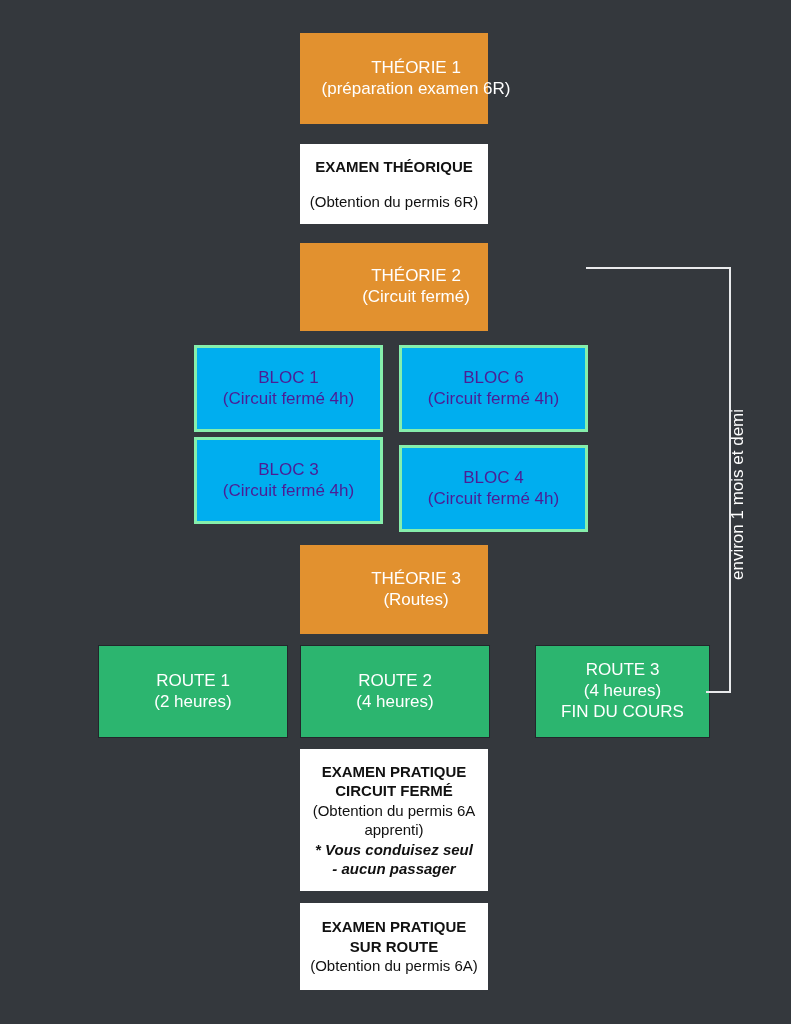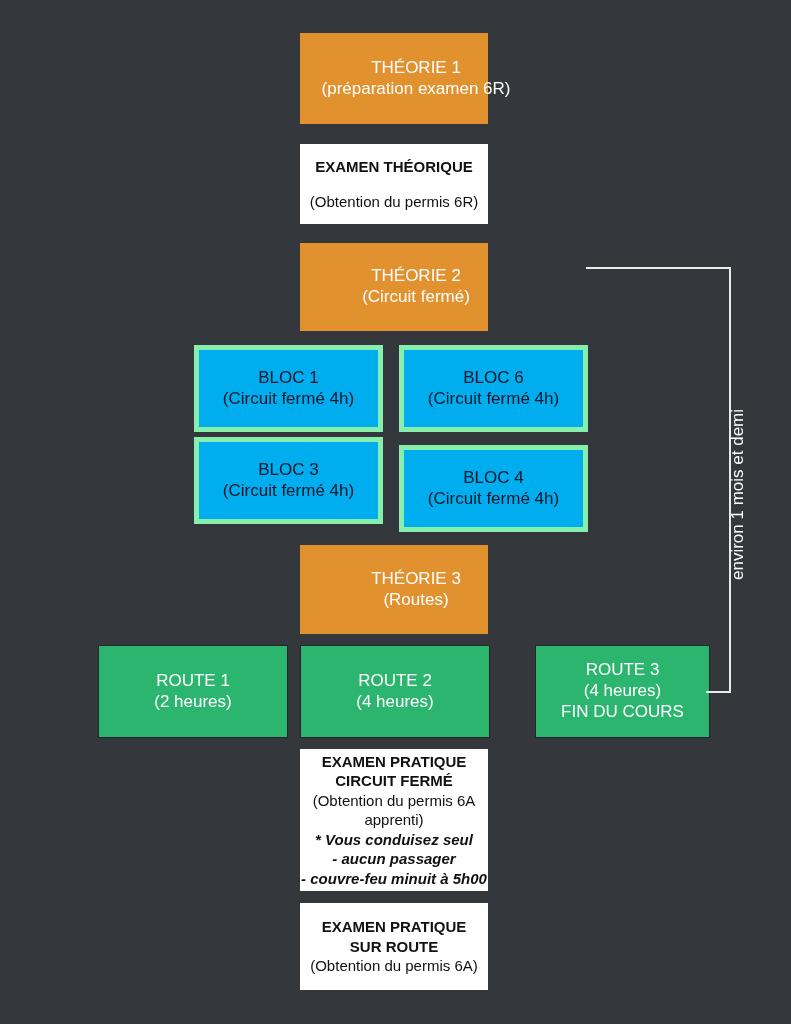--- a/index.html
+++ b/index.html
@@ -34,23 +34,23 @@
     white-space: nowrap;
   }
   .box-orange {
     background: #e2912f;
     color: #ffffff;
     font-size: 17px;
     padding-left: 44px;
   }
   .box-blue {
     background: #00aeef;
-    color: #0f172a;
+    color: #4c1d95;
     font-size: 17px;
-    border: 5px solid #86efac;
+    border: 3px solid #86efac;
   }
   .box-green {
     background: #2cb56f;
     color: #ffffff;
     font-size: 17px;
     border: 1px solid #23262b;
   }
   .box-white {
     background: #ffffff;
     color: #111111;
@@ -144,21 +144,20 @@
     <span class="line">FIN DU COURS</span>
   </div>
 
   <div class="box box-white" style="left:300px; top:749px; width:188px; height:142px;">
     <span class="line bold">EXAMEN PRATIQUE</span>
     <span class="line bold">CIRCUIT FERMÉ</span>
     <span class="line">(Obtention du permis 6A</span>
     <span class="line">apprenti)</span>
     <span class="line bolditalic">* Vous conduisez seul</span>
     <span class="line bolditalic">- aucun passager</span>
-    <span class="line bolditalic">- couvre-feu minuit à 5h00</span>
   </div>
 
   <div class="box box-white" style="left:300px; top:903px; width:188px; height:87px;">
     <span class="line bold">EXAMEN PRATIQUE</span>
     <span class="line bold">SUR ROUTE</span>
     <span class="line">(Obtention du permis 6A)</span>
   </div>
 
   <div class="bracket-hline" style="left:586px; top:267px; width:145px; height:2px;"></div>
   <div class="bracket-vline" style="left:729px; top:267px; width:2px; height:426px;"></div>

